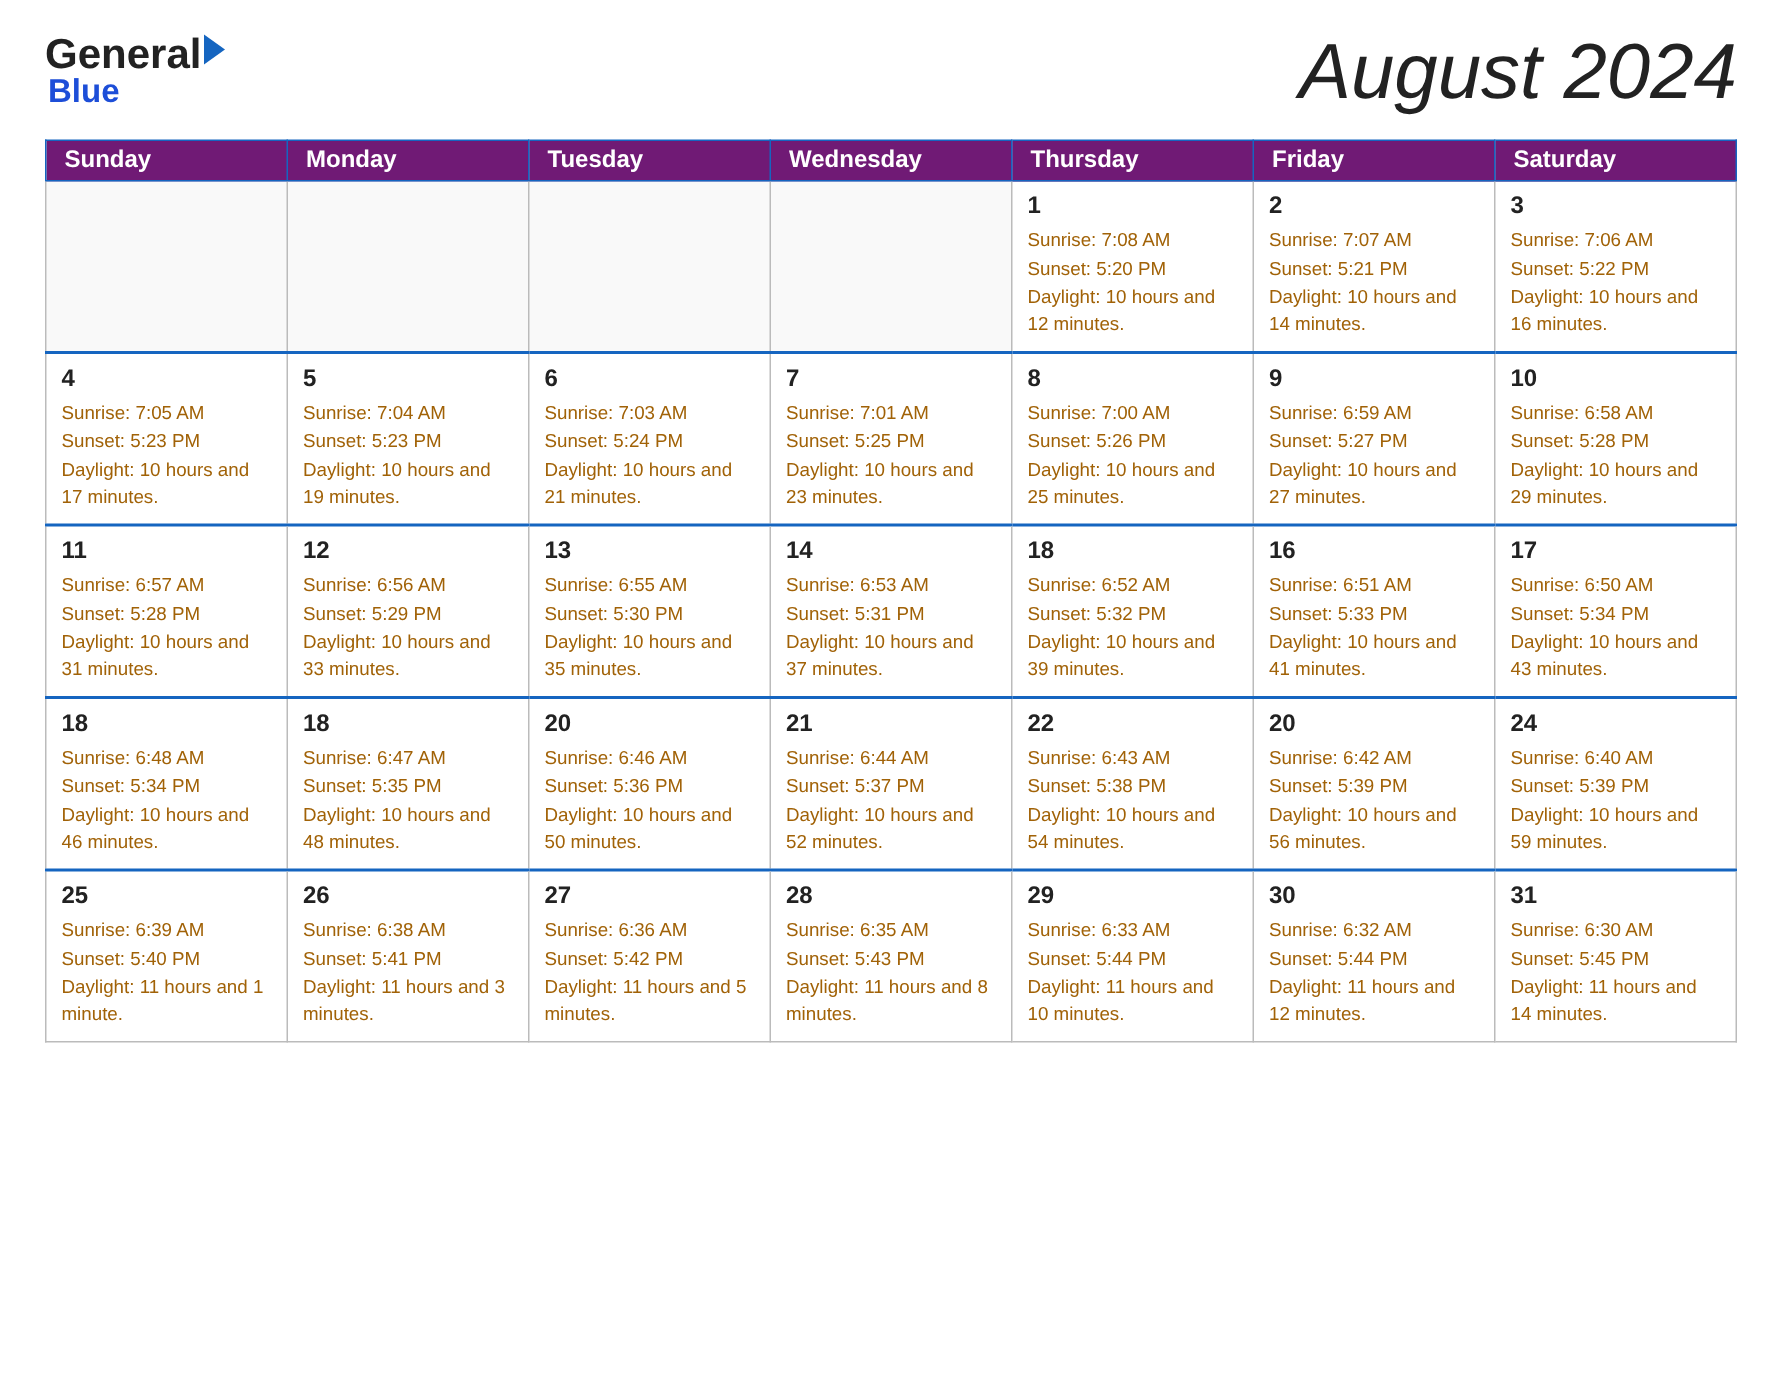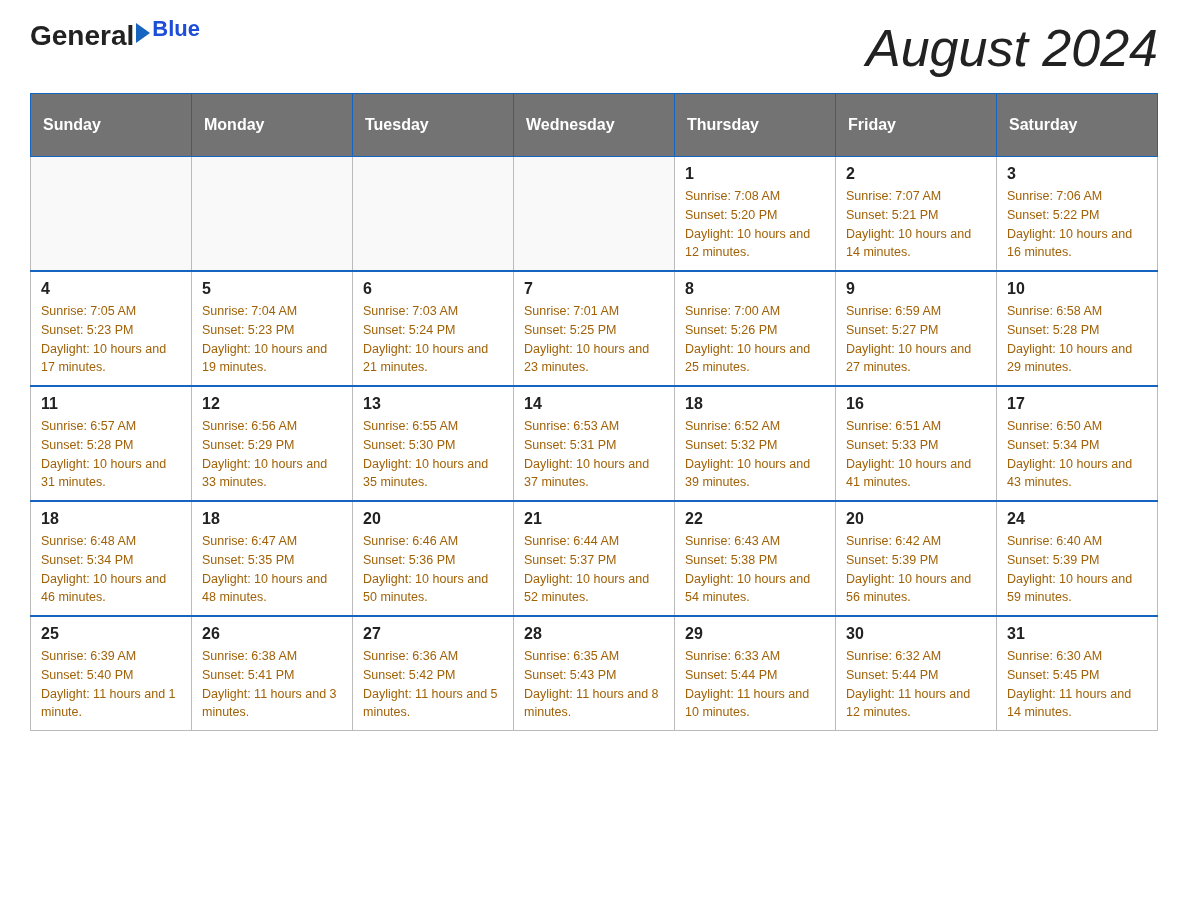--- a/index.html
+++ b/index.html
@@ -12,21 +12,21 @@
       padding: 20px 30px;
     }
     .header {
       display: flex;
       justify-content: space-between;
       align-items: flex-start;
       margin-bottom: 16px;
     }
     .logo {
       display: flex;
-      flex-direction: row;
+      flex-direction: column;
       align-items: flex-start;
     }
     .logo-text {
       display: flex;
       align-items: center;
       font-size: 28px;
       font-weight: bold;
       color: #222;
     }
     .logo-arrow {
@@ -59,25 +59,25 @@
       font-size: 20px;
       color: #444;
       margin-top: 4px;
     }
     .calendar {
       width: 100%;
       border-collapse: collapse;
       border: 1px solid #999;
     }
     .calendar th {
-      background-color: #737373;
+      background-color: #701a75;
       color: #fff;
       font-size: 16px;
       font-weight: bold;
-      padding: 22px 12px;
+      padding: 4px 12px;
       text-align: left;
       border: 1px solid #1565c0;
     }
     .calendar td {
       vertical-align: top;
       border: 1px solid #bbb;
       padding: 8px 10px;
       width: 14.28%;
       min-height: 100px;
       font-size: 13px;

